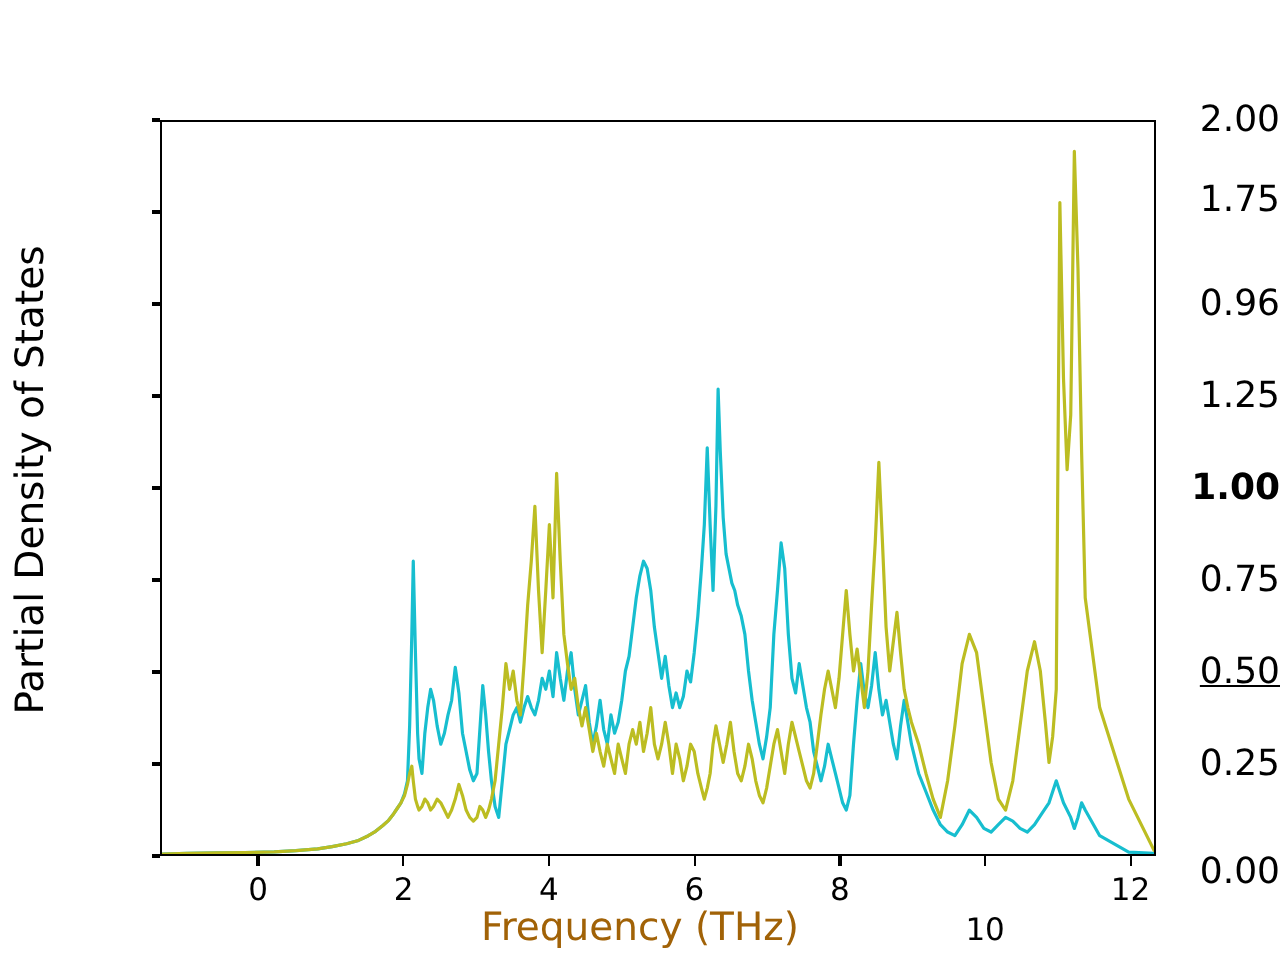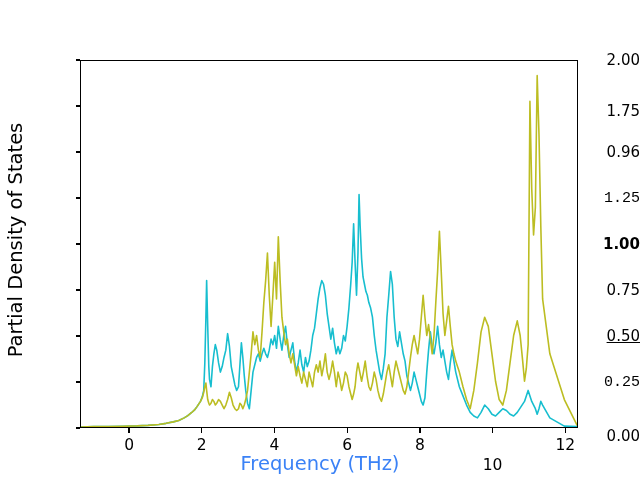--- a/index.html
+++ b/index.html
@@ -30,21 +30,21 @@
     left: 0;
     top: 0;
     width: 100%;
     height: 100%;
     display: block;
   }
   .ytick-label {
     position: absolute;
     right: 0;
     transform: translateY(-50%);
-    font-size: 15px;
+    font-size: 18px;
     color: #000000;
     white-space: nowrap;
     text-align: right;
   }
   .ytick-mark {
     position: absolute;
     width: 4.5px;
     height: 1.3px;
     background: #000000;
   }
@@ -61,21 +61,21 @@
     height: 4.5px;
     background: #000000;
   }
   #xlabel {
     position: absolute;
     left: 0;
     width: 640px;
     top: 452px;
     text-align: center;
     font-size: 19.5px;
-    color: #3b82f6;
+    color: #a16207;
   }
   #ylabel-wrap {
     position: absolute;
     left: 0px;
     top: 0px;
     width: 30px;
     height: 480px;
   }
   #ylabel {
     position: absolute;
@@ -92,27 +92,27 @@
 <body>
 
 <div id="figure">
 
   <div id="ylabel-wrap">
     <div id="ylabel">Partial Density of States</div>
   </div>
 
   <div id="ytick-labels">
       <div class="ytick-label" style="top: 436px; width: 70px;">0.00</div>
-      <div class="ytick-label" style="top: 382px; width: 70px; font-family: Liberation Mono, monospace;">0.25</div>
+      <div class="ytick-label" style="top: 382px; width: 70px;">0.25</div>
       <div class="ytick-label" style="top: 336px; width: 70px; text-decoration: underline;">0.50</div>
       <div class="ytick-label" style="top: 290px; width: 70px;">0.75</div>
       <div class="ytick-label" style="top: 244px; width: 70px; font-weight: bold;">1.00</div>
-      <div class="ytick-label" style="top: 198px; width: 70px; font-family: Liberation Mono, monospace;">1.25</div>
+      <div class="ytick-label" style="top: 198px; width: 70px;">1.25</div>
       <div class="ytick-label" style="top: 152px; width: 70px;">0.96</div>
-      <div class="ytick-label" style="top: 111px; width: 70px;">1.75</div>
+      <div class="ytick-label" style="top: 100px; width: 70px;">1.75</div>
       <div class="ytick-label" style="top: 60px; width: 70px;">2.00</div>
     </div>
   <div id="xtick-labels">
       <div class="xtick-label" style="left: 129.073px; top: 436px;">0</div>
       <div class="xtick-label" style="left: 201.774px; top: 436px;">2</div>
       <div class="xtick-label" style="left: 274.474px; top: 436px;">4</div>
       <div class="xtick-label" style="left: 347.175px; top: 436px;">6</div>
       <div class="xtick-label" style="left: 419.876px; top: 436px;">8</div>
       <div class="xtick-label" style="left: 492.577px; top: 456px;">10</div>
       <div class="xtick-label" style="left: 565.277px; top: 436px; text-align: center;">12</div>

